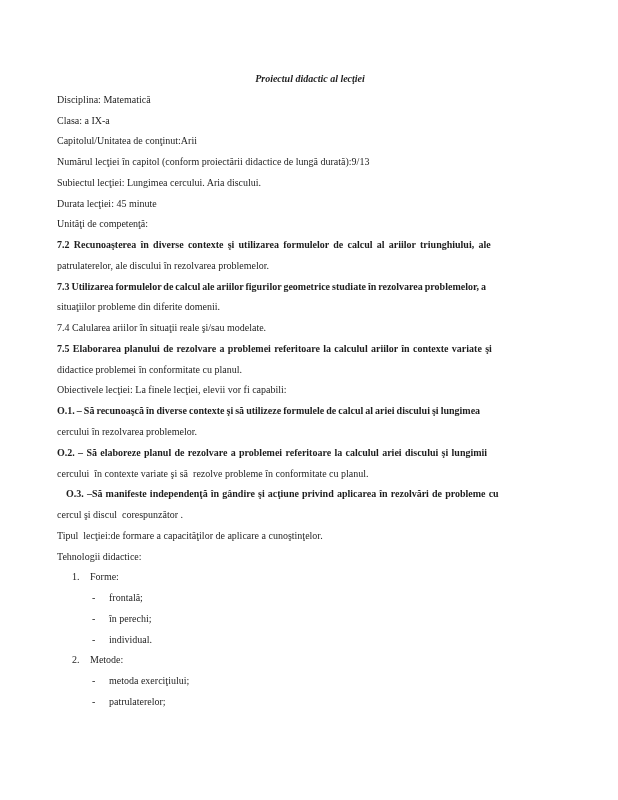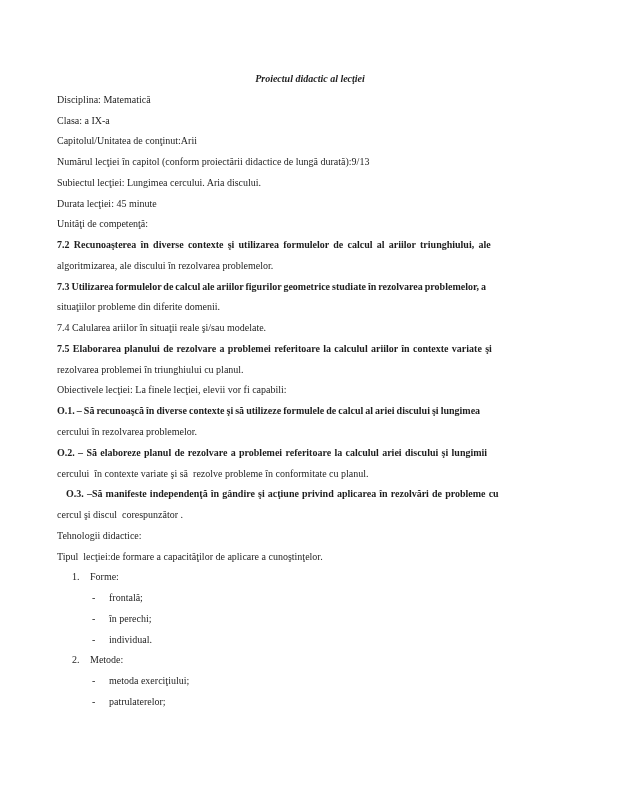--- a/index.html
+++ b/index.html
@@ -64,35 +64,35 @@
   <div class="doc-body">
       <div class="line title-line"><span class="line-text">Proiectul didactic al lecţiei</span></div>
       <div class="line text-line"><span class="line-text">Disciplina: Matematică</span></div>
       <div class="line text-line"><span class="line-text">Clasa: a IX-a</span></div>
       <div class="line text-line"><span class="line-text">Capitolul/Unitatea de conţinut:Arii</span></div>
       <div class="line text-line"><span class="line-text">Numărul lecţiei în capitol (conform proiectării didactice de lungă durată):9/13</span></div>
       <div class="line text-line"><span class="line-text">Subiectul lecţiei: Lungimea cercului. Aria discului.</span></div>
       <div class="line text-line"><span class="line-text">Durata lecţiei: 45 minute</span></div>
       <div class="line text-line"><span class="line-text">Unităţi de competenţă:</span></div>
       <div class="line jline"><span class="line-text" style="word-spacing: 1.73077px;">7.2 Recunoaşterea în diverse contexte şi utilizarea formulelor de calcul al ariilor triunghiului, ale</span></div>
-      <div class="line text-line"><span class="line-text">algoritmizarea, ale discului în rezolvarea problemelor.</span></div>
+      <div class="line text-line"><span class="line-text">patrulaterelor, ale discului în rezolvarea problemelor.</span></div>
       <div class="line jline"><span class="line-text" style="word-spacing: -0.524038px;">7.3 Utilizarea formulelor de calcul ale ariilor figurilor geometrice studiate în rezolvarea problemelor, a</span></div>
       <div class="line text-line"><span class="line-text">situaţiilor probleme din diferite domenii.</span></div>
       <div class="line text-line"><span class="line-text">7.4 Calularea ariilor în situaţii reale şi/sau modelate.</span></div>
       <div class="line jline"><span class="line-text" style="word-spacing: 0.816964px;">7.5 Elaborarea planului de rezolvare a problemei referitoare la calculul ariilor în contexte variate şi</span></div>
-      <div class="line text-line"><span class="line-text">rezolvarea problemei în triunghiului cu planul.</span></div>
+      <div class="line text-line"><span class="line-text">didactice problemei în conformitate cu planul.</span></div>
       <div class="line text-line"><span class="line-text">Obiectivele lecţiei: La finele lecţiei, elevii vor fi capabili:</span></div>
       <div class="line jline"><span class="line-text" style="word-spacing: -0.474265px;">O.1. – Să recunoaşcă în diverse contexte şi să utilizeze formulele de calcul al ariei discului şi lungimea</span></div>
       <div class="line text-line"><span class="line-text">cercului în rezolvarea problemelor.</span></div>
       <div class="line jline"><span class="line-text" style="word-spacing: 0.80625px;">O.2. – Să elaboreze planul de rezolvare a problemei referitoare la calculul ariei discului şi lungimii</span></div>
       <div class="line text-line"><span class="line-text">cercului  în contexte variate şi să  rezolve probleme în conformitate cu planul.</span></div>
       <div class="line jline"><span class="line-text" style="word-spacing: 0.639509px; margin-left: 9px;">O.3. –Să manifeste independenţă în gândire şi acţiune privind aplicarea în rezolvări de probleme cu</span></div>
       <div class="line text-line"><span class="line-text">cercul şi discul  corespunzător .</span></div>
+      <div class="line text-line"><span class="line-text">Tipul  lecţiei:de formare a capacităţilor de aplicare a cunoştinţelor.</span></div>
       <div class="line text-line"><span class="line-text">Tehnologii didactice:</span></div>
-      <div class="line text-line"><span class="line-text">Tipul  lecţiei:de formare a capacităţilor de aplicare a cunoştinţelor.</span></div>
       <div class="line num-line"><span class="num-marker">1.</span><span class="line-text">Forme:</span></div>
       <div class="line dash-line"><span class="dash-marker">-</span><span class="line-text">frontală;</span></div>
       <div class="line dash-line"><span class="dash-marker">-</span><span class="line-text">în perechi;</span></div>
       <div class="line dash-line"><span class="dash-marker">-</span><span class="line-text">individual.</span></div>
       <div class="line num-line"><span class="num-marker">2.</span><span class="line-text">Metode:</span></div>
       <div class="line dash-line"><span class="dash-marker">-</span><span class="line-text">metoda exerciţiului;</span></div>
       <div class="line dash-line"><span class="dash-marker">-</span><span class="line-text">patrulaterelor;</span></div>
     </div>
 </div>
 

